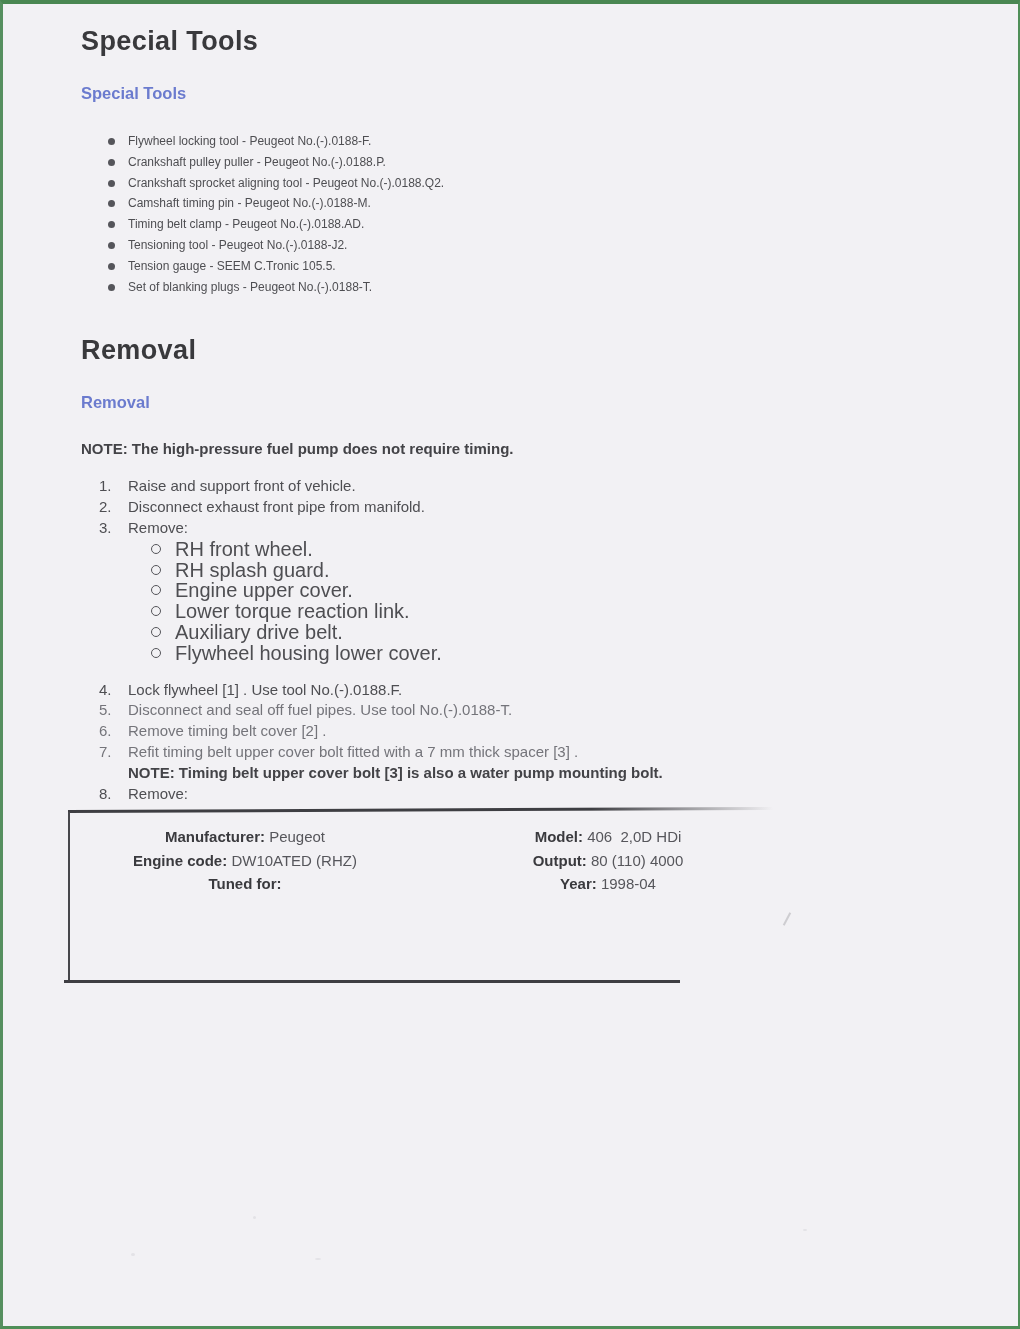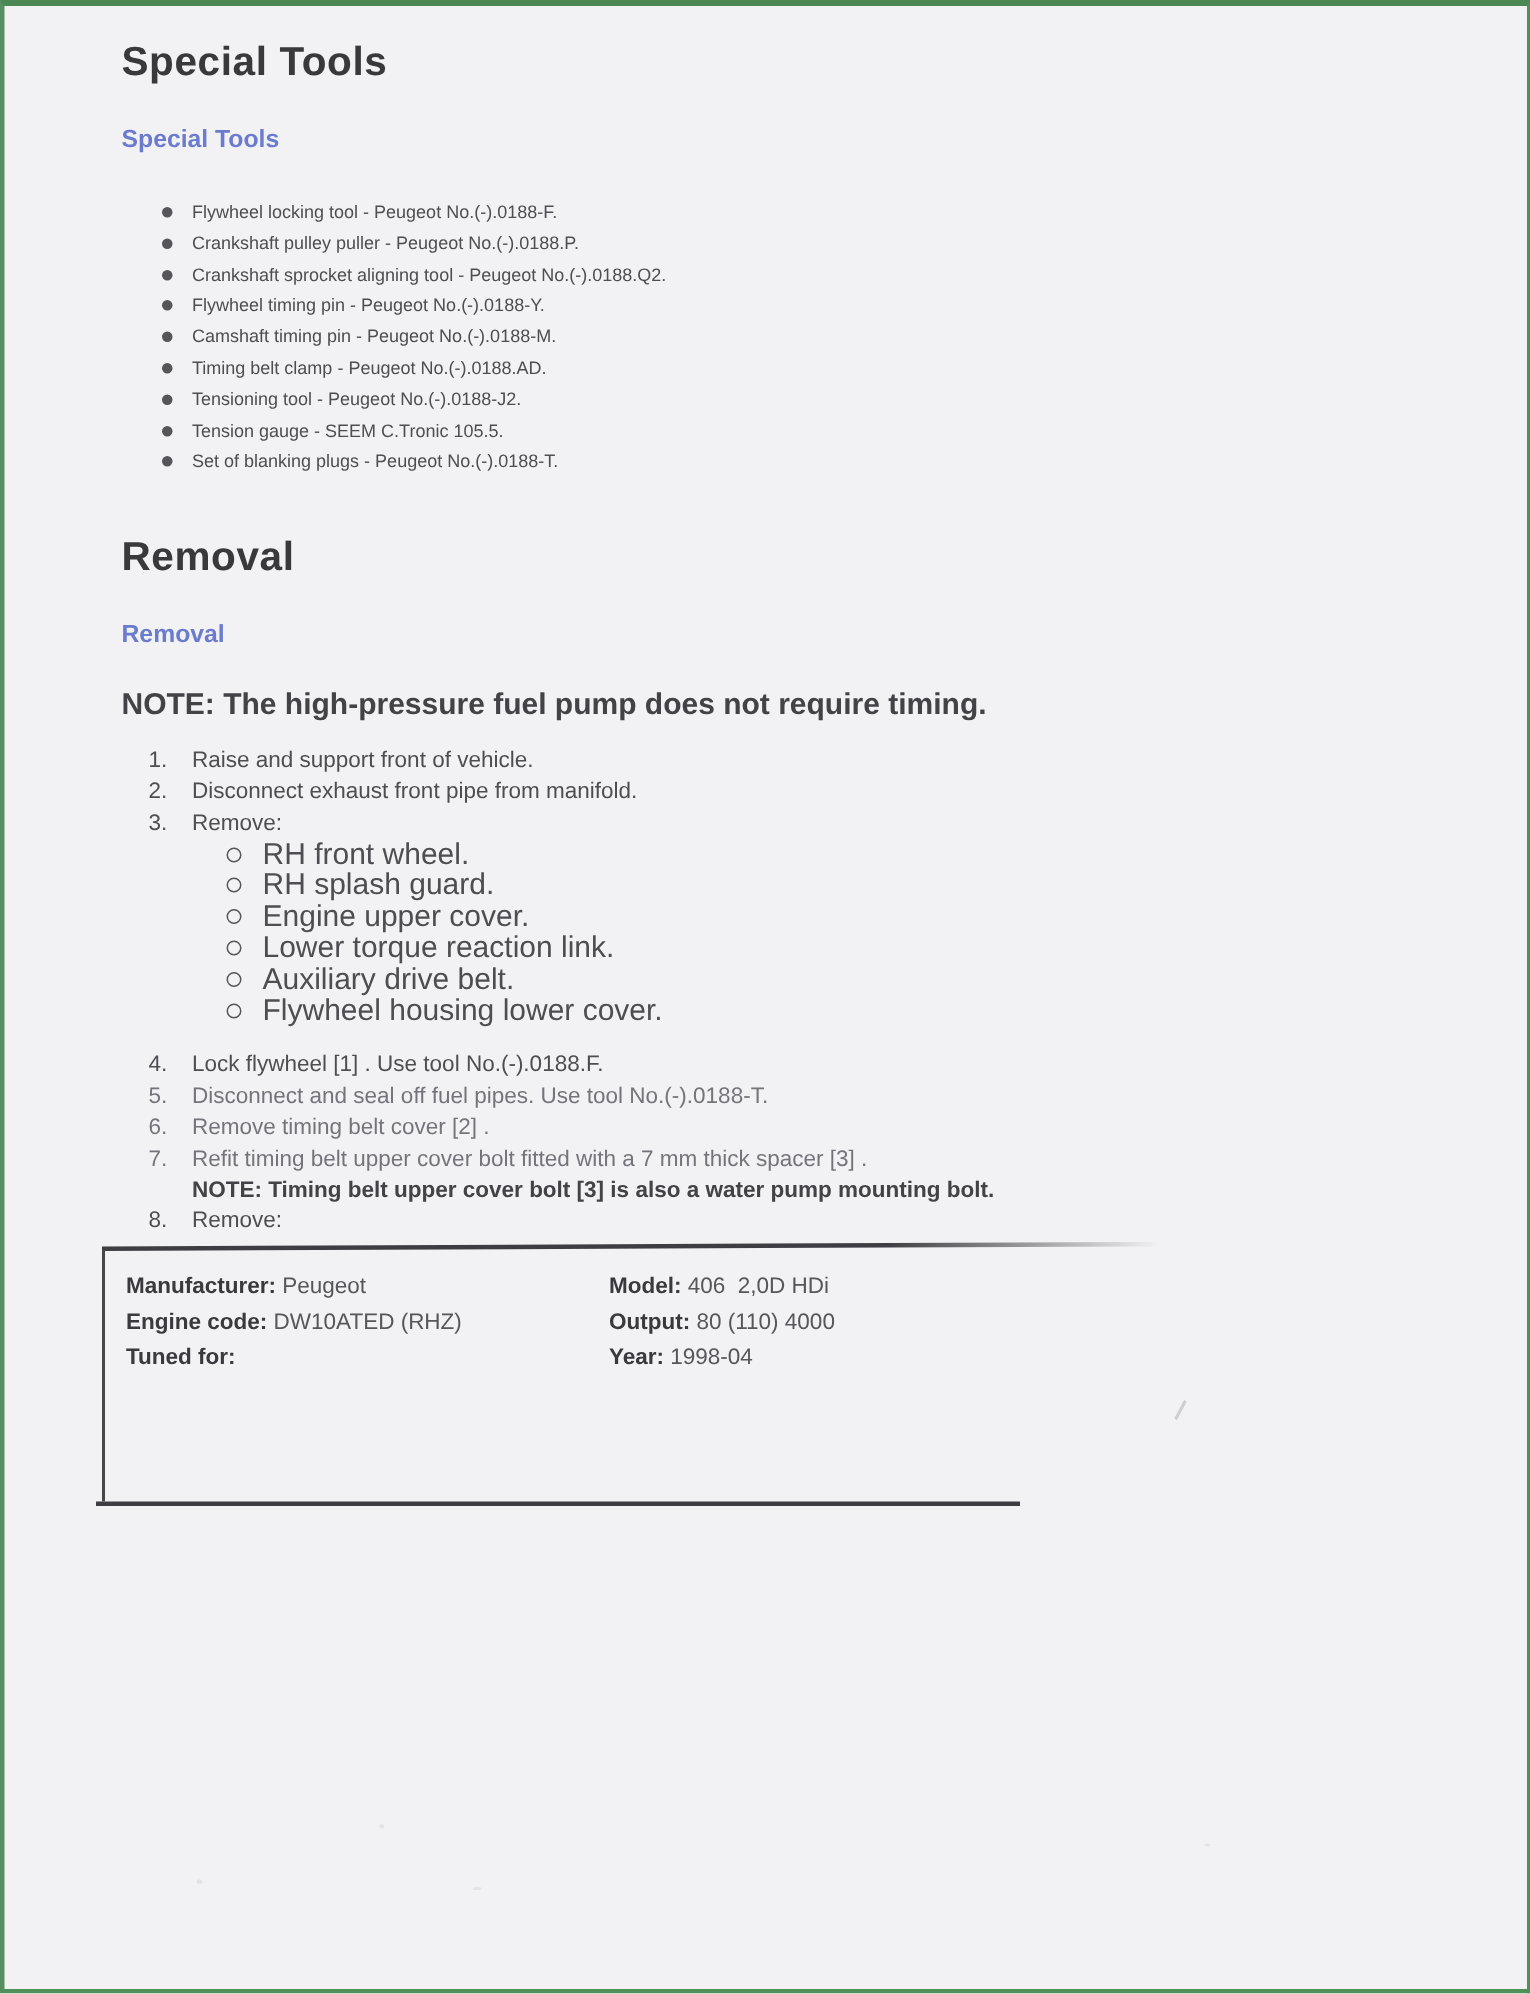--- a/index.html
+++ b/index.html
@@ -32,21 +32,21 @@
     position:relative; padding-left:47px;
     font-size:12px; line-height:20.8px; color:#4e4e52;
   }
   .dot {
     position:absolute; left:27px; top:7px;
     width:7px; height:7px; border-radius:50%; background:#55555a;
   }
 
   .note-line {
     margin-top:27px;
-    font-size:20px; font-weight:bold; color:#434347; line-height:20px;
+    font-size:15px; font-weight:bold; color:#434347; line-height:20px;
   }
 
   .step-list { margin-top:17px; }
   .step { display:flex; font-size:15px; line-height:20.8px; color:#4e4e52; }
   .step .num { flex:0 0 29px; margin-left:18px; }
   .step-body { flex:1; }
   .gap-before { margin-top:16px; }
   .faded { color:#74747a; }
   .note-inline { display:block; font-weight:bold; color:#434347; }
 
@@ -63,20 +63,21 @@
     position:absolute; left:-12px; top:10px; width:207px; height:1.6px;
     background:#98989d; opacity:.55; transform:rotate(0.2deg);
   }
 
   .info-box {
     position:relative;
     margin:6px 0 0 -13px;
     width:742px; height:211px;
     padding:15px 0 4px 16px;
     box-sizing:border-box;
+    text-align:center;
   }
   .ib-top {
     position:absolute; top:0; left:0; width:727px; height:3px;
     background:linear-gradient(90deg,#3e3e42 0%,#3e3e42 72%,rgba(62,62,66,0) 97%);
     transform:rotate(-0.25deg); transform-origin:left center;
   }
   .ib-left { position:absolute; top:2px; left:0; width:2px; height:168px; background:#47474b; }
   .ib-bottom { position:absolute; top:170px; left:-4px; width:616px; height:3px; background:#3e3e42; }
   .ib-cols { display:flex; }
   .ib-col-left { width:322px; }
@@ -97,21 +98,20 @@
 <div class="page">
   <div class="content">
 
     <h1 class="doc-title">Special Tools</h1>
     <div class="sub-title">Special Tools</div>
 
     <div class="tool-list">
       <div class="tool-item"><span class="dot"></span><span>Flywheel locking tool - Peugeot No.(-).0188-F.</span></div>
       <div class="tool-item"><span class="dot"></span><span>Crankshaft pulley puller - Peugeot No.(-).0188.P.</span></div>
       <div class="tool-item"><span class="dot"></span><span>Crankshaft sprocket aligning tool - Peugeot No.(-).0188.Q2.</span></div>
-      <div class="tool-item"><span class="dot"></span><span>Flywheel timing pin - Peugeot No.(-).0188-Y.</span></div>
       <div class="tool-item"><span class="dot"></span><span>Camshaft timing pin - Peugeot No.(-).0188-M.</span></div>
       <div class="tool-item"><span class="dot"></span><span>Timing belt clamp - Peugeot No.(-).0188.AD.</span></div>
       <div class="tool-item"><span class="dot"></span><span>Tensioning tool - Peugeot No.(-).0188-J2.</span></div>
       <div class="tool-item"><span class="dot"></span><span>Tension gauge - SEEM C.Tronic 105.5.</span></div>
       <div class="tool-item"><span class="dot"></span><span>Set of blanking plugs - Peugeot No.(-).0188-T.</span></div>
     </div>
 
     <h1 class="doc-title second">Removal</h1>
     <div class="sub-title">Removal</div>
 

